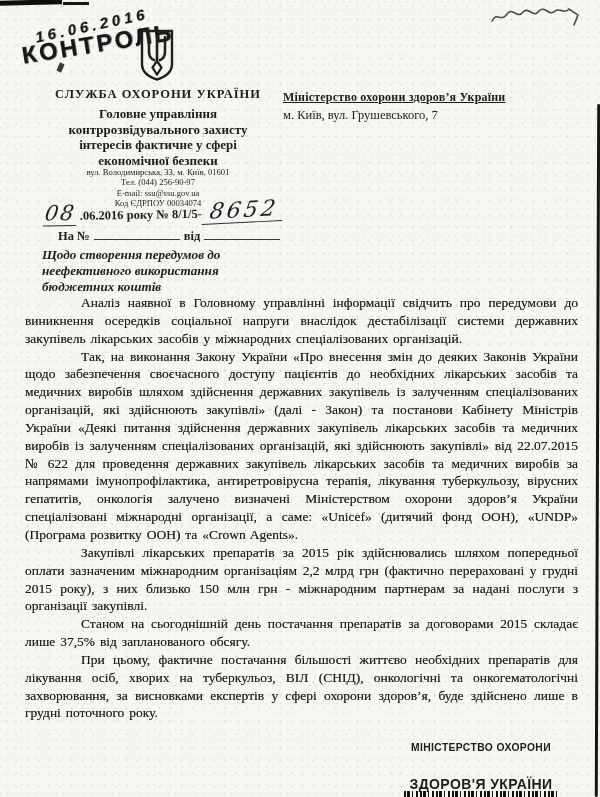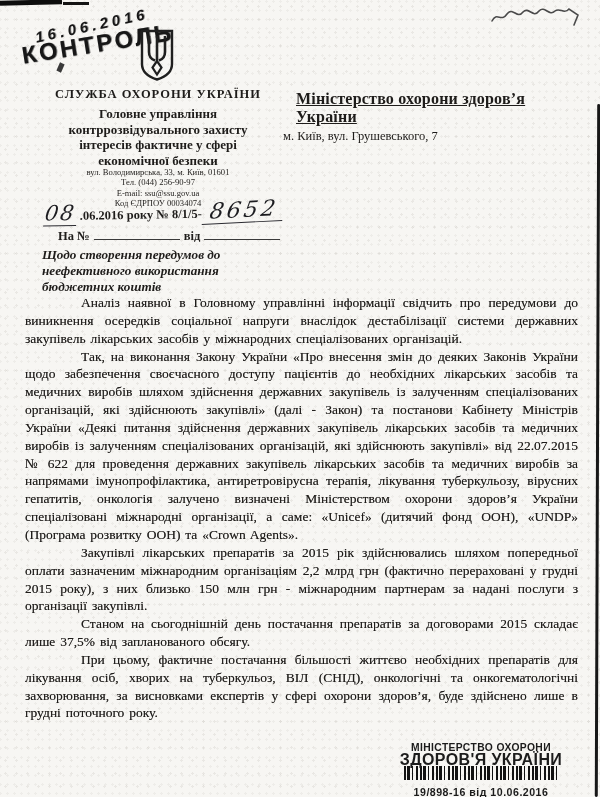--- a/index.html
+++ b/index.html
@@ -38,29 +38,29 @@
   .hw-num{font-size:22px;letter-spacing:3px;padding:0 6px;transform:skewX(-12deg) rotate(-2deg);}
   .outgoing .printed{font-size:12.5px;font-weight:600;margin:0 2px;}
   
   .refline{position:absolute;left:58px;top:228px;font-size:12.5px;font-weight:600;white-space:nowrap;}
   .blank{display:inline-block;width:86px;border-bottom:1.2px solid #3a3a3a;height:11px;margin:0 4px;}
   .blank.b2{width:76px;}
   
   .subject{position:absolute;left:42px;top:247px;width:250px;font-style:italic;font-weight:700;font-size:13.2px;line-height:16.2px;}
   
   .recipient{position:absolute;left:283px;top:90px;width:300px;}
-  .rec-name{font-weight:700;font-size:16px;letter-spacing:0.2px;text-decoration:underline;margin-left:13px;}
+  .rec-name{font-weight:700;font-size:12px;letter-spacing:0.2px;text-decoration:underline;}
   .rec-addr{font-size:12.5px;margin-top:3px;}
   
   .body{position:absolute;left:25px;top:294px;width:553px;font-size:13.5px;line-height:17.85px;text-align:justify;word-spacing:1.5px;text-shadow:0 0 .4px rgba(20,18,16,.55);}
   .body p{margin:0;text-indent:56px;}
   
   .in-stamp{position:absolute;left:386px;top:742px;width:190px;text-align:center;font-family:"Liberation Sans",sans-serif;font-weight:700;color:#1c1c1c;}
   .ist-l1{font-size:10.3px;letter-spacing:0.4px;line-height:11.5px;}
-  .ist-l2{font-size:16px;letter-spacing:0.4px;line-height:11.5px;}
+  .ist-l2{font-size:14px;letter-spacing:0.4px;line-height:11.5px;margin-top:25px;}
   .barcode{width:154px;height:14px;margin:1px auto 0;
     background:repeating-linear-gradient(90deg,#121212 0 2px,transparent 2px 3px,#121212 3px 6px,transparent 6px 8px,#121212 8px 9px,transparent 9px 12px,#121212 12px 14px,transparent 14px 16px);}
   .ist-num{font-size:10.6px;letter-spacing:0.5px;margin-top:6px;}
 </style>
 </head>
 <body>
 
 <div class="page">
 
   <div class="art-top1"></div>

